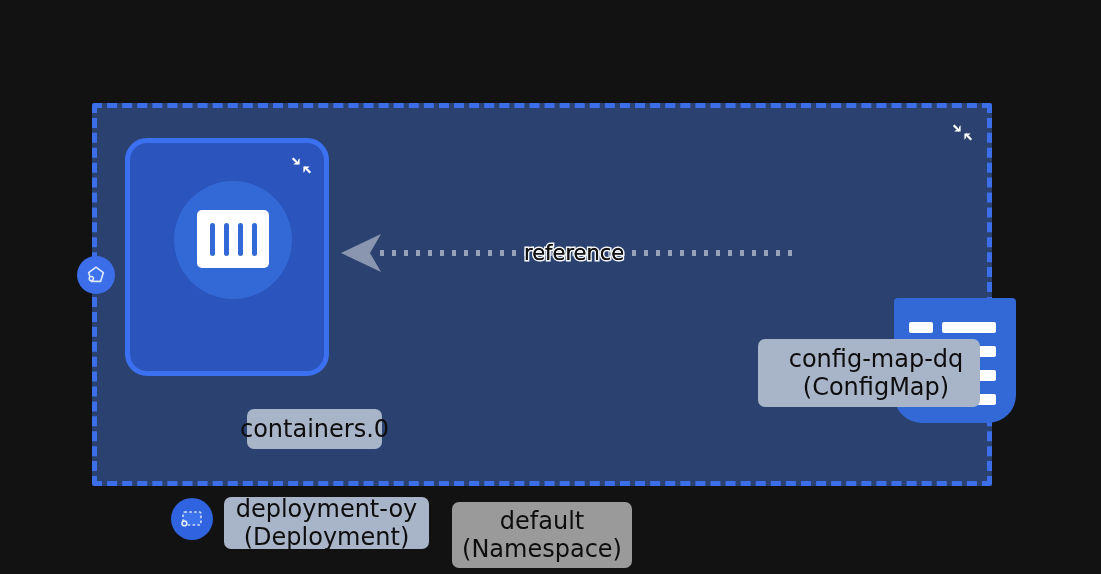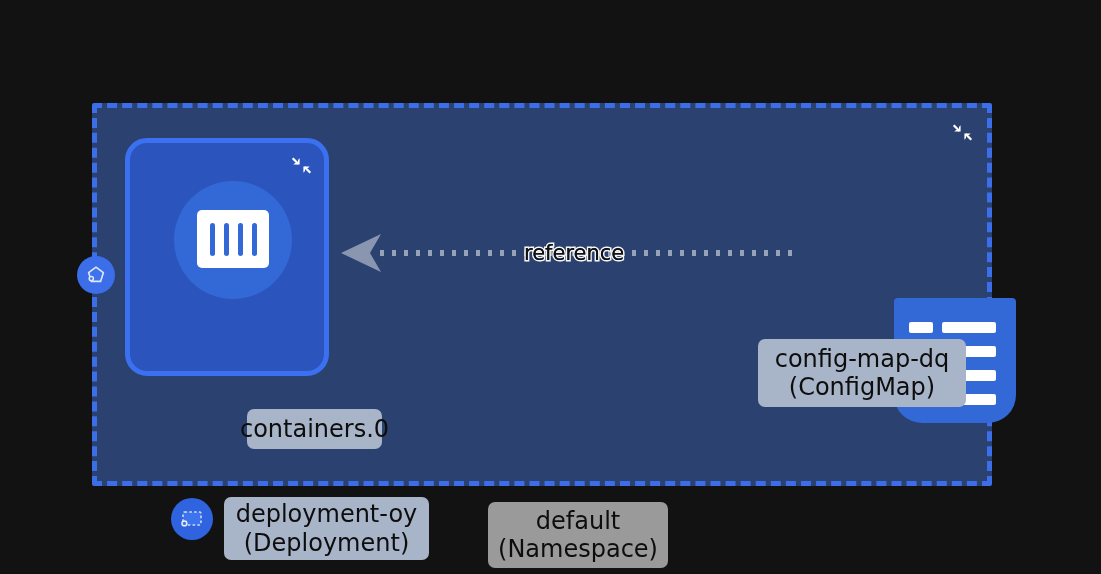--- a/index.html
+++ b/index.html
@@ -131,38 +131,38 @@
     left: 150px;
     top: 301px;
     width: 135px;
     height: 40px;
     font-size: 24px;
   }
   .label-deployment {
     left: 127px;
     top: 389px;
     width: 205px;
-    height: 63px;
+    height: 52px;
     font-size: 24px;
   }
   .label-configmap {
     left: 753px;
     top: 334px;
     width: 208px;
     height: 68px;
     font-size: 24px;
+    padding-left: 14px;
   }
   .label-namespace {
     left: 452px;
     top: 502px;
     width: 180px;
     height: 66px;
     font-size: 24px;
     background: #9a9a9a;
-    margin-left: 36px;
   }
 
   
   .configmap-node {
     position: absolute;
     left: 797px;
     top: 190px;
     width: 122px;
     height: 125px;
   }

